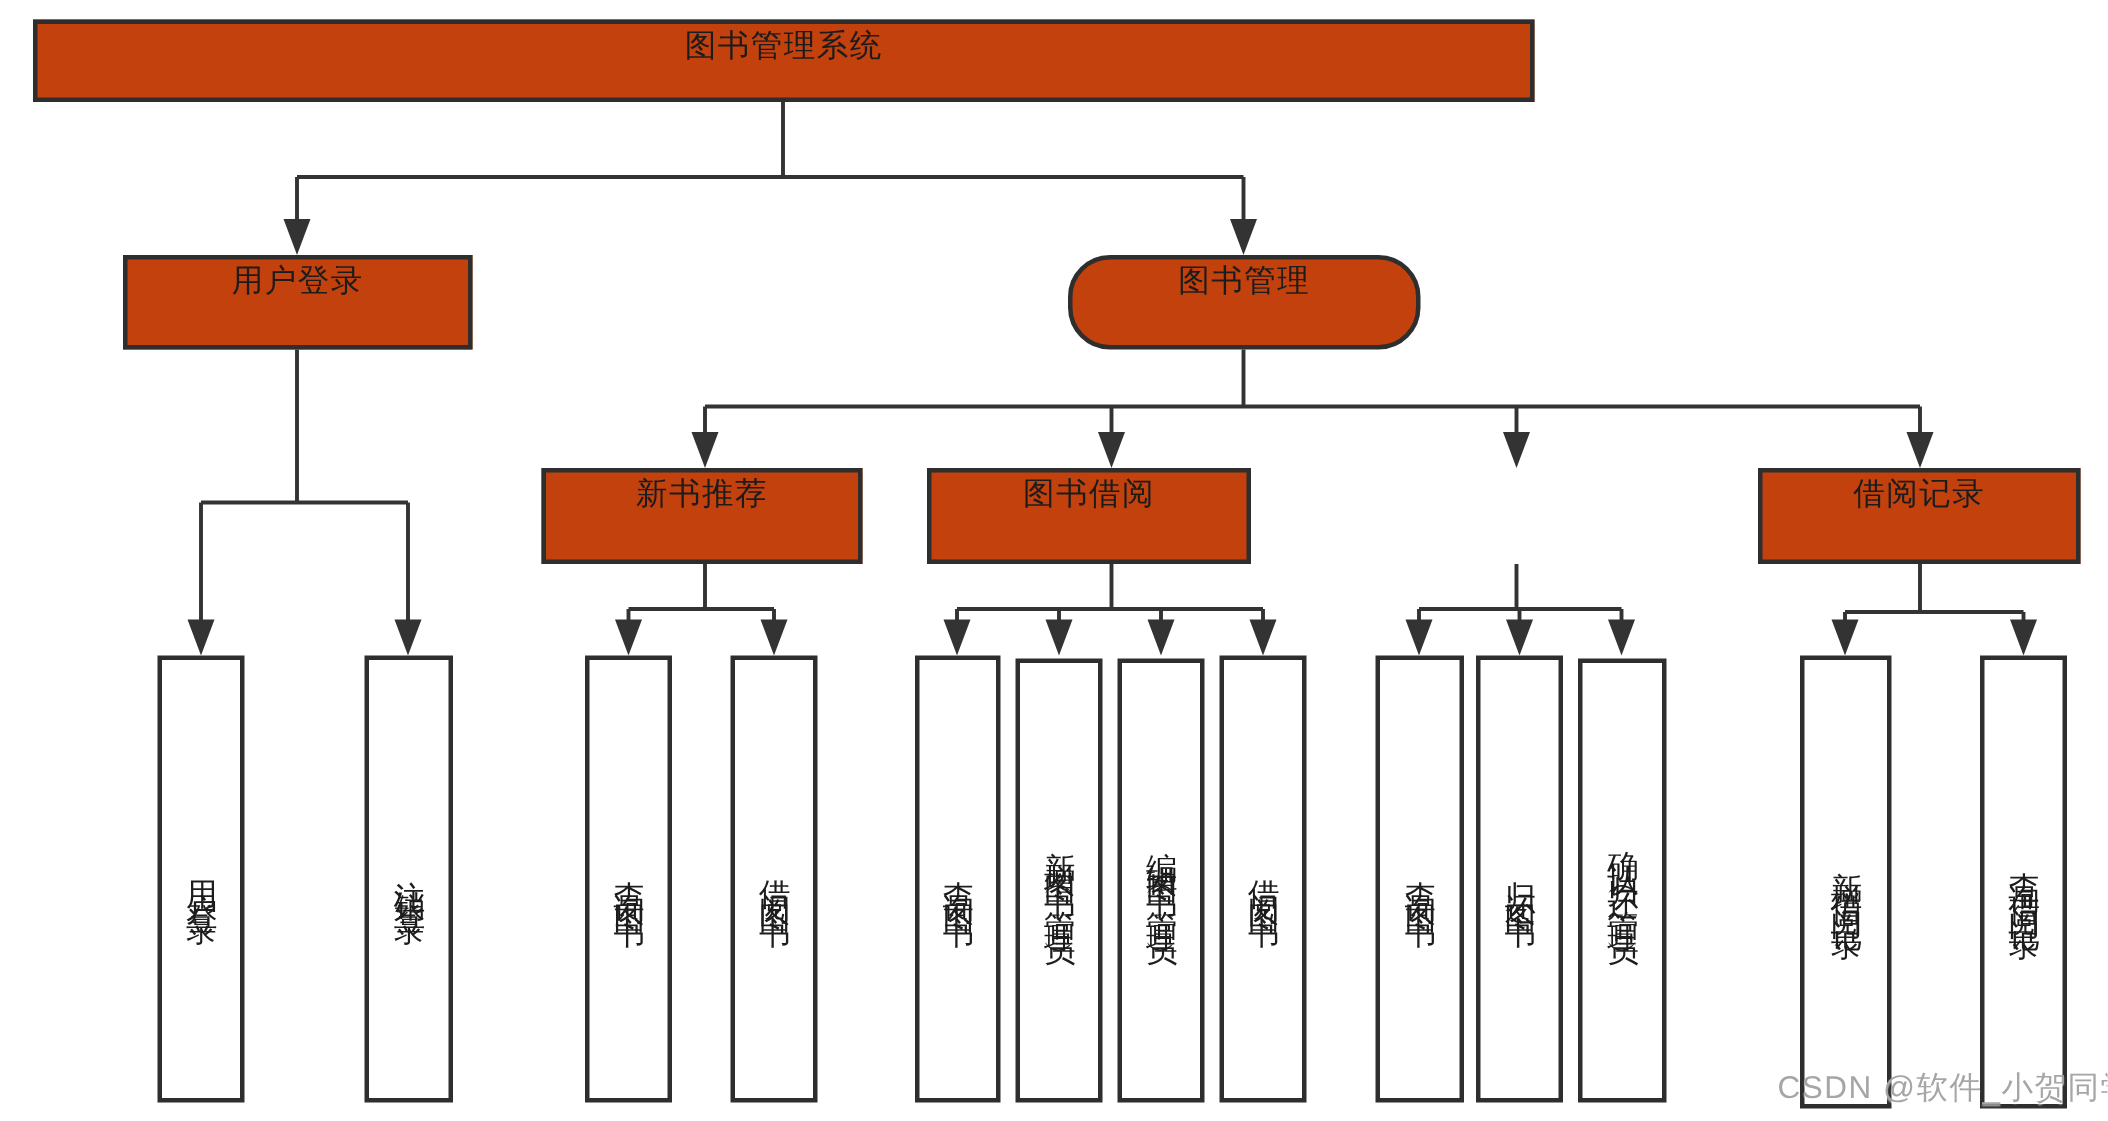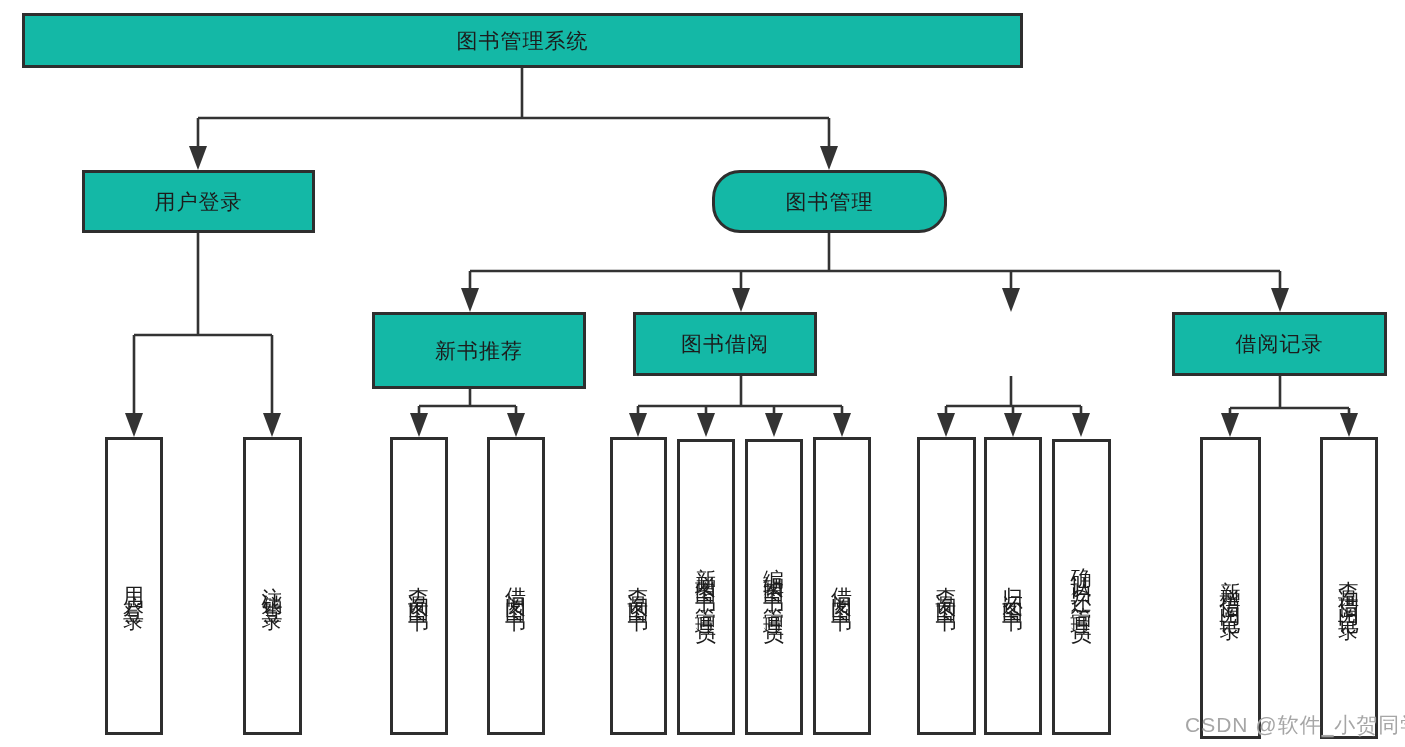--- a/index.html
+++ b/index.html
@@ -34,23 +34,22 @@
     stroke-width:2.6;
   }
   .arrow{
     fill:var(--line);
     stroke:none;
   }
   .node{
     position:absolute;
     box-sizing:border-box;
     border:3px solid var(--box_border);
-    background:#14b8a6;
+    background:#c2410c;
     display:flex;
-    align-items:center;
     justify-content:center;
   }
   .node .hlabel{
     font-size:21px;
     letter-spacing:1px;
     white-space:nowrap;
     color:var(--text);
   }
   .vnode{
     position:absolute;
@@ -130,24 +129,24 @@
     <span class="hlabel">图书管理系统</span>
   </div>
 
   <div class="node" style="left:82px;top:170px;width:233px;height:63px;">
     <span class="hlabel">用户登录</span>
   </div>
   <div class="node" style="left:712px;top:170px;width:235px;height:63px;border-radius:28px;">
     <span class="hlabel">图书管理</span>
   </div>
 
-  <div class="node" style="left:372px;top:312px;width:214px;height:77px;">
+  <div class="node" style="left:361px;top:312px;width:214px;height:64px;">
     <span class="hlabel">新书推荐</span>
   </div>
-  <div class="node" style="left:633px;top:312px;width:184px;height:64px;">
+  <div class="node" style="left:618px;top:312px;width:216px;height:64px;">
     <span class="hlabel">图书借阅</span>
   </div>
   <div class="node" style="left:1172px;top:312px;width:215px;height:64px;">
     <span class="hlabel">借阅记录</span>
   </div>
 
   <div class="vnode" style="left:105px;top:437px;width:58px;height:298px;">
     <span class="vlabel">用户登录</span>
   </div>
   <div class="vnode" style="left:243px;top:437px;width:59px;height:298px;">

